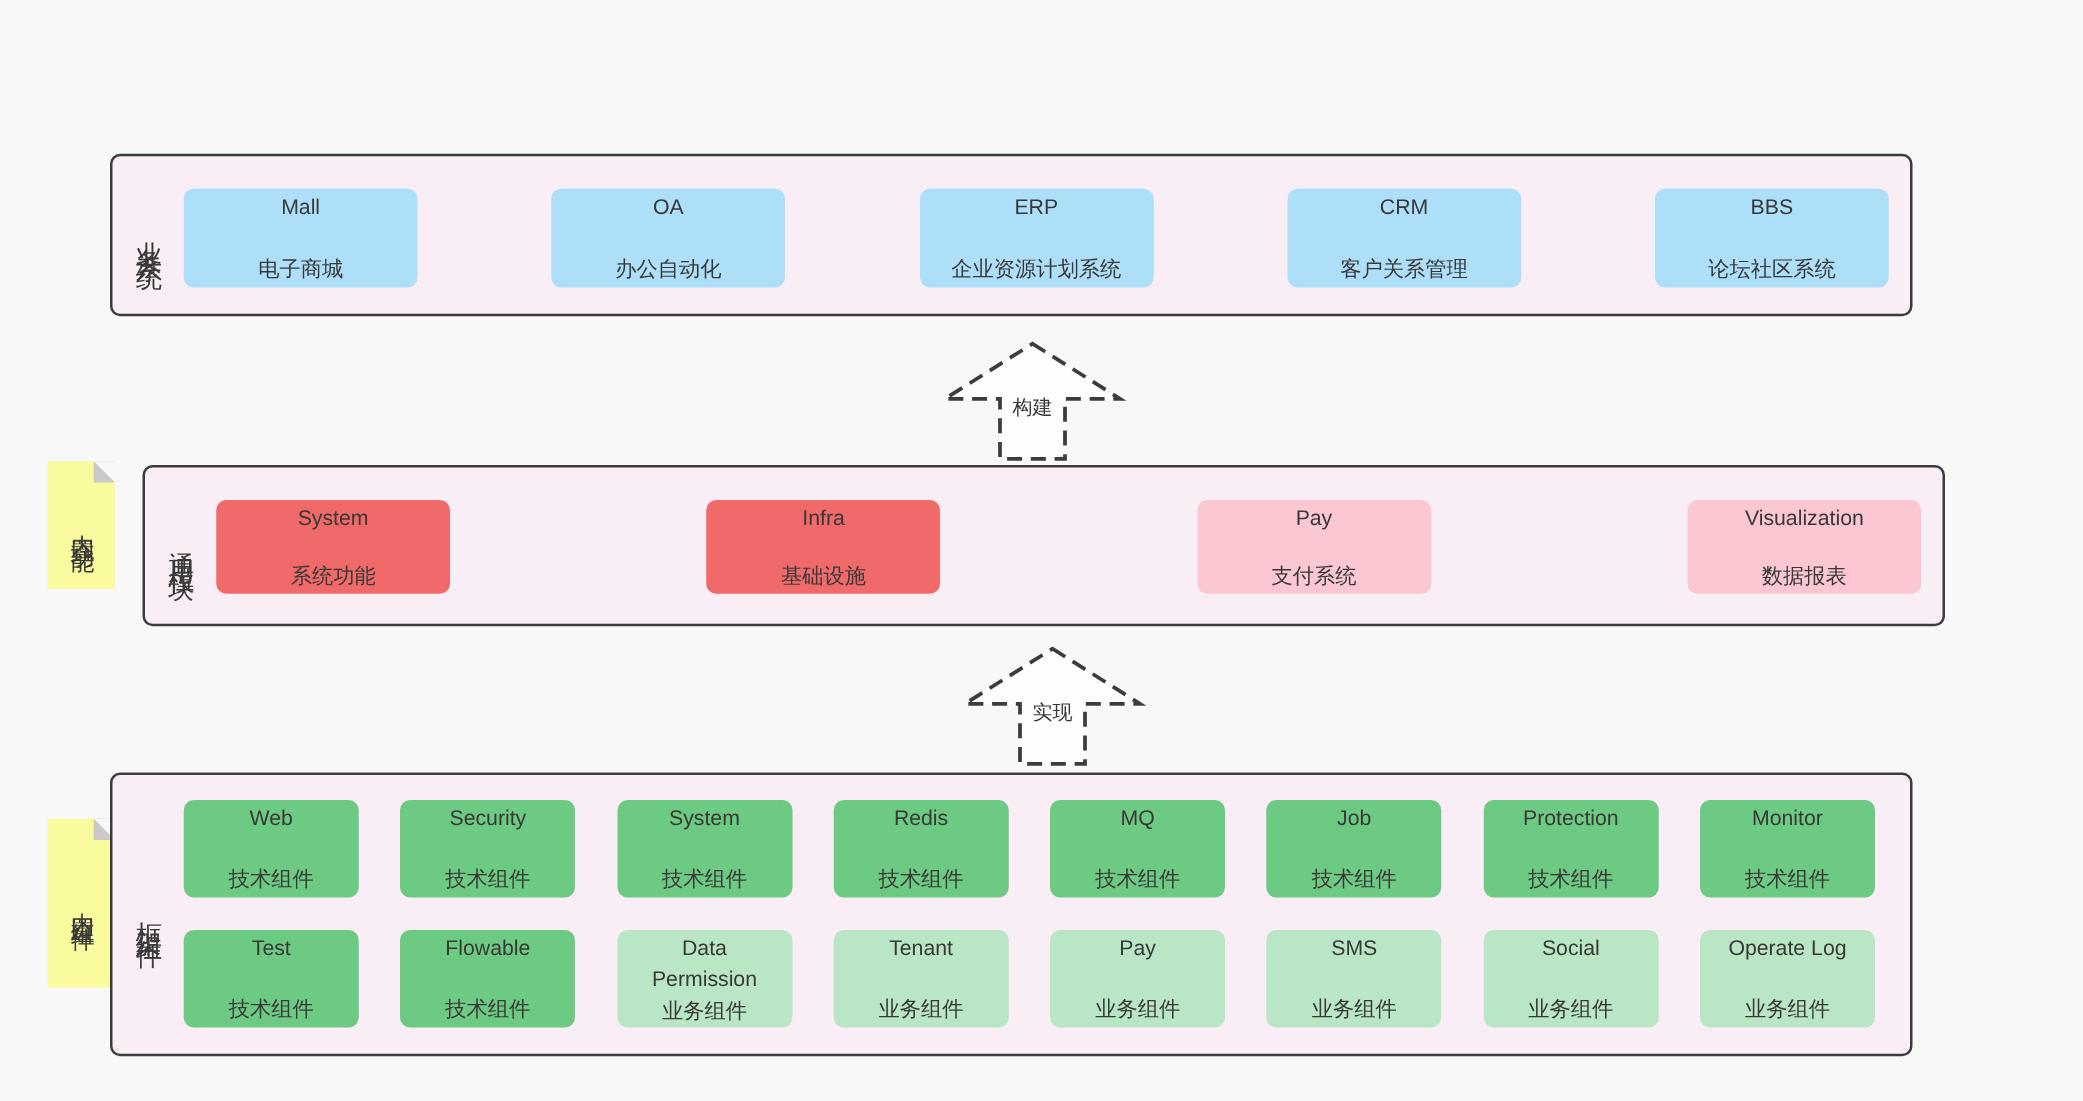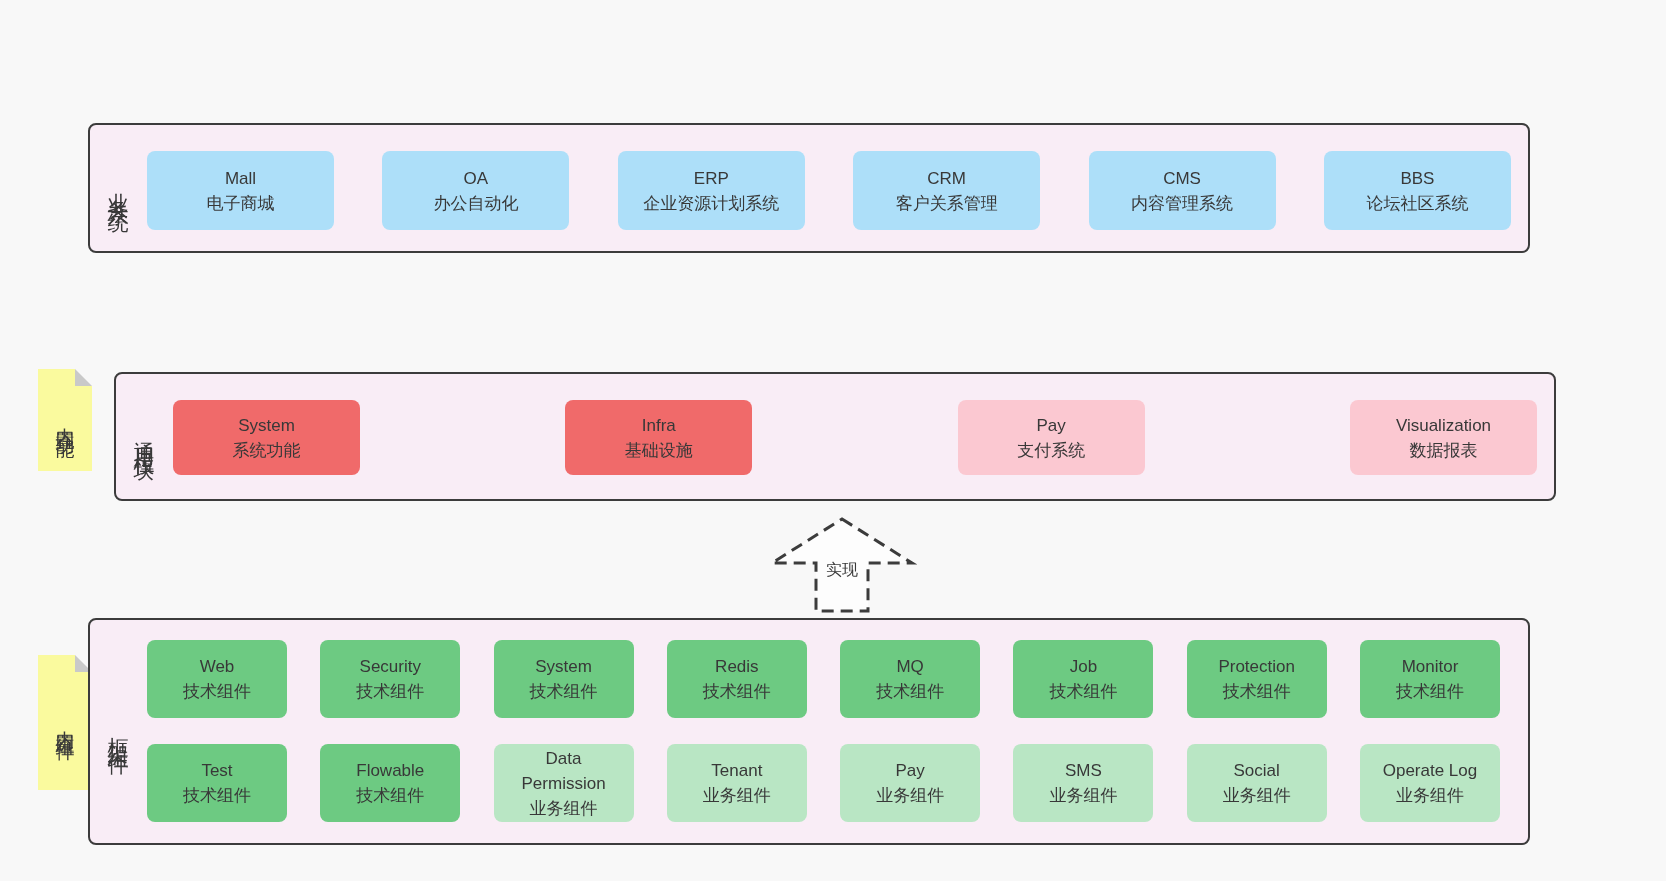--- a/index.html
+++ b/index.html
@@ -24,21 +24,21 @@
     font-size:21px;color:var(--text);white-space:nowrap;}
 
   .row{position:absolute;display:flex;justify-content:space-between;}
   .panel-top .row{left:57px;right:17px;top:26px;height:79px;}
   .panel-mid .row{left:57px;right:17px;top:26px;height:75px;}
   .panel-bot .row{left:57px;right:28px;height:78px;}
   .panel-bot .row-0{top:20px;}
   .panel-bot .row-1{top:124px;}
 
   .box{box-sizing:border-box;border-radius:8px;display:flex;flex-direction:column;
-    align-items:center;justify-content:center;text-align:center;color:var(--text);
+    align-items:center;justify-content:space-between;text-align:center;color:var(--text);
     font-size:17px;line-height:25px;padding:2px 16px;}
   .panel-top .box,.panel-mid .box{width:187px;}
   .panel-bot .box{width:140px;}
   .v-blue{background:var(--box-blue);}
   .v-red{background:var(--box-red);}
   .v-pink{background:var(--box-pink);}
   .v-green{background:var(--box-green);}
   .v-green-light{background:var(--box-green-light);}
 
   .note{position:absolute;left:38px;width:54px;background:var(--note-yellow);z-index:1;}
@@ -57,20 +57,26 @@
   .arrow svg{display:block;}
   .arrow-label{position:absolute;left:50%;top:44px;transform:translateX(-50%);
     font-size:16px;color:var(--text);background:var(--arrow-fill);padding:0 3px;
     white-space:nowrap;}
 </style>
 </head>
 <body>
 
 <div id="canvas">
 
+  <div class="arrow arrow-1">
+    <svg width="150" height="98" viewBox="0 0 150 98">
+      <polygon points="75,3 145,47 101,47 101,95 49,95 49,47 5,47" fill="var(--arrow-fill)" stroke="var(--line)" stroke-width="3" stroke-dasharray="12 7" stroke-linejoin="miter"></polygon>
+    </svg>
+    <div class="arrow-label">构建</div>
+  </div>
 
   <div class="arrow arrow-2">
     <svg width="150" height="98" viewBox="0 0 150 98">
       <polygon points="75,3 145,47 101,47 101,95 49,95 49,47 5,47" fill="var(--arrow-fill)" stroke="var(--line)" stroke-width="3" stroke-dasharray="12 7" stroke-linejoin="miter"></polygon>
     </svg>
     <div class="arrow-label">实现</div>
   </div>
 
   <div class="note note-mid">
     <span class="note-text">内置功能</span>
@@ -90,24 +96,20 @@
           <div>OA</div>
           <div>办公自动化</div>
         </div>
         <div class="box v-blue">
           <div>ERP</div>
           <div>企业资源计划系统</div>
         </div>
         <div class="box v-blue">
           <div>CRM</div>
           <div>客户关系管理</div>
-        </div>
-        <div class="box v-blue">
-          <div>CMS</div>
-          <div>内容管理系统</div>
         </div>
         <div class="box v-blue">
           <div>BBS</div>
           <div>论坛社区系统</div>
         </div>
       </div>
   </div>
 
   <div class="panel panel-mid">
     <div class="vlabel">通用模块</div>

